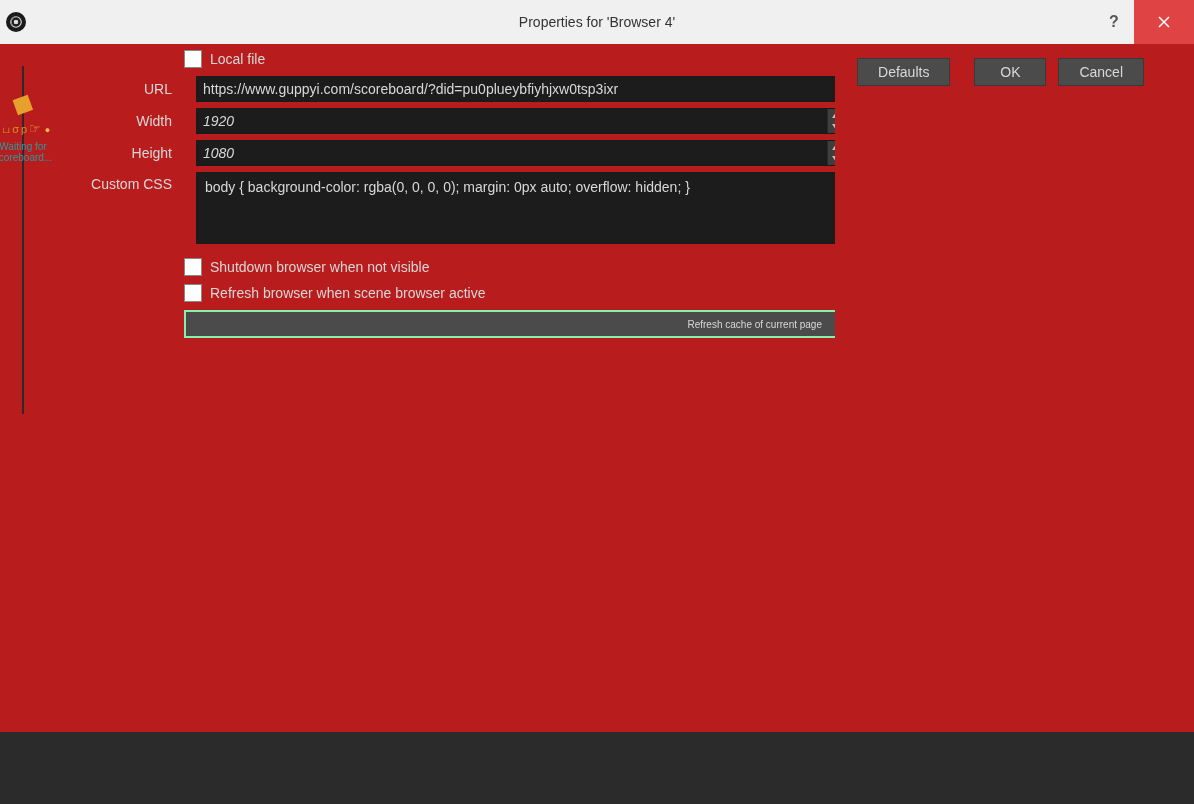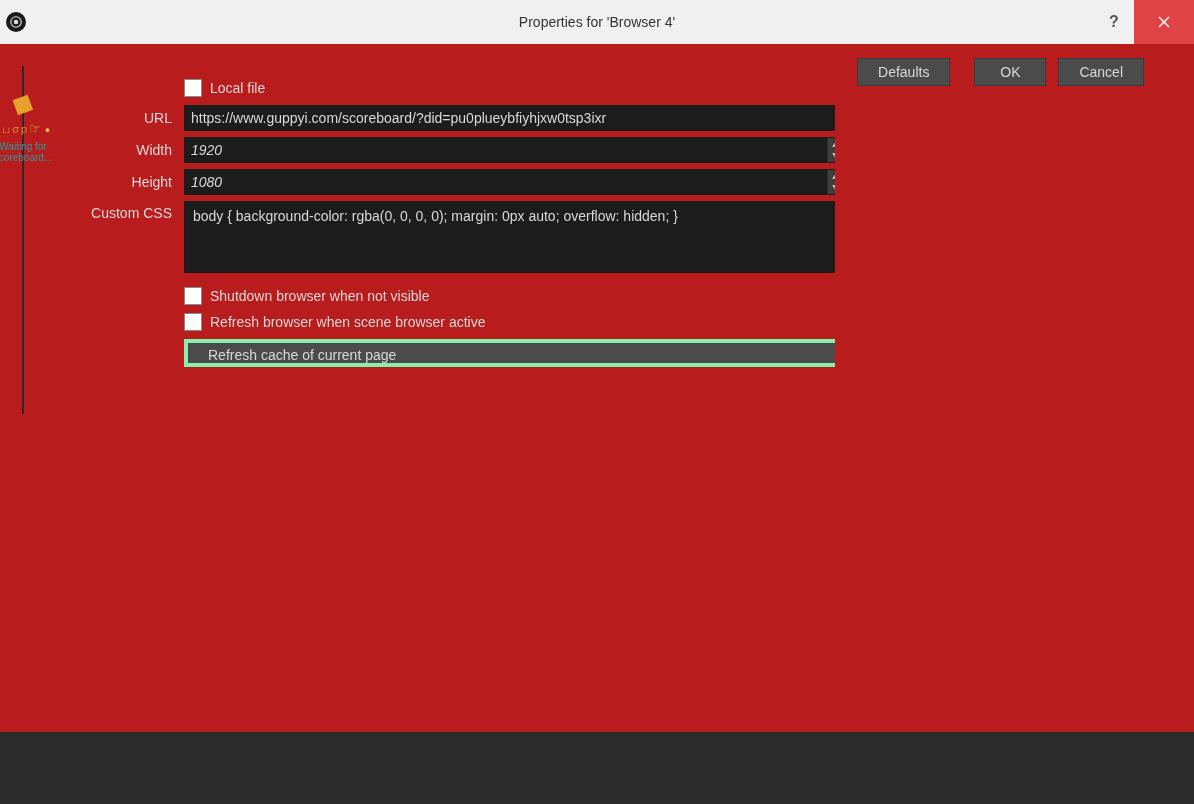--- a/index.html
+++ b/index.html
@@ -89,32 +89,33 @@
       background: #e8a02c;
       transform: rotate(-20deg);
       margin: 0 auto 8px;
     }
     .preview-line1 { font-size: 11px; color: #d28f2a; letter-spacing: 2px; }
     .preview-line1 .hand { color: #e8a02c; font-size: 13px; }
     .preview-line1 .dot { color: #ffbb44; font-size: 9px; margin-left:2px;}
     .preview-line2 { font-size: 10px; color: #2a9aa0; margin-top:4px;}
     .settings-area {
       flex: 1;
-      padding: 35px 22px 0 22px;
+      padding: 6px 22px 0 22px;
       display: flex;
       overflow: hidden;
     }
     .settings-scroll {
       flex: 1;
       padding-right: 14px;
     }
     .form-row {
       display: flex;
       align-items: center;
       margin-bottom: 6px;
+      gap: 12px;
     }
     .form-label {
       width: 116px;
       text-align: right;
       padding-right: 12px;
       color: #d8d8d8;
       font-size: 14px;
     }
     .text-input {
       flex: 1;
@@ -184,26 +185,26 @@
       margin-right: 8px;
       cursor: pointer;
     }
     .check-label {
       color: #d8d8d8;
       font-size: 14px;
     }
     .refresh-btn {
       margin-left: 116px;
       background: #4b4b4b;
-      border: 4px solid #86efac;
-      color: #d8d8d8;
-      font-size: 14px;
+      border: 2px solid #86efac;
+      color: #d8d8d8;
+      font-size: 10px;
       padding: 4px 20px;
       width: 660px;
-      text-align: left;
+      text-align: right;
       cursor: pointer;
       height: 28px;
     }
     .scrollbar {
       width: 14px;
       background: #3b3b3b;
     }
     .scrollbar-thumb {
       width: 14px;
       height: 100%;

